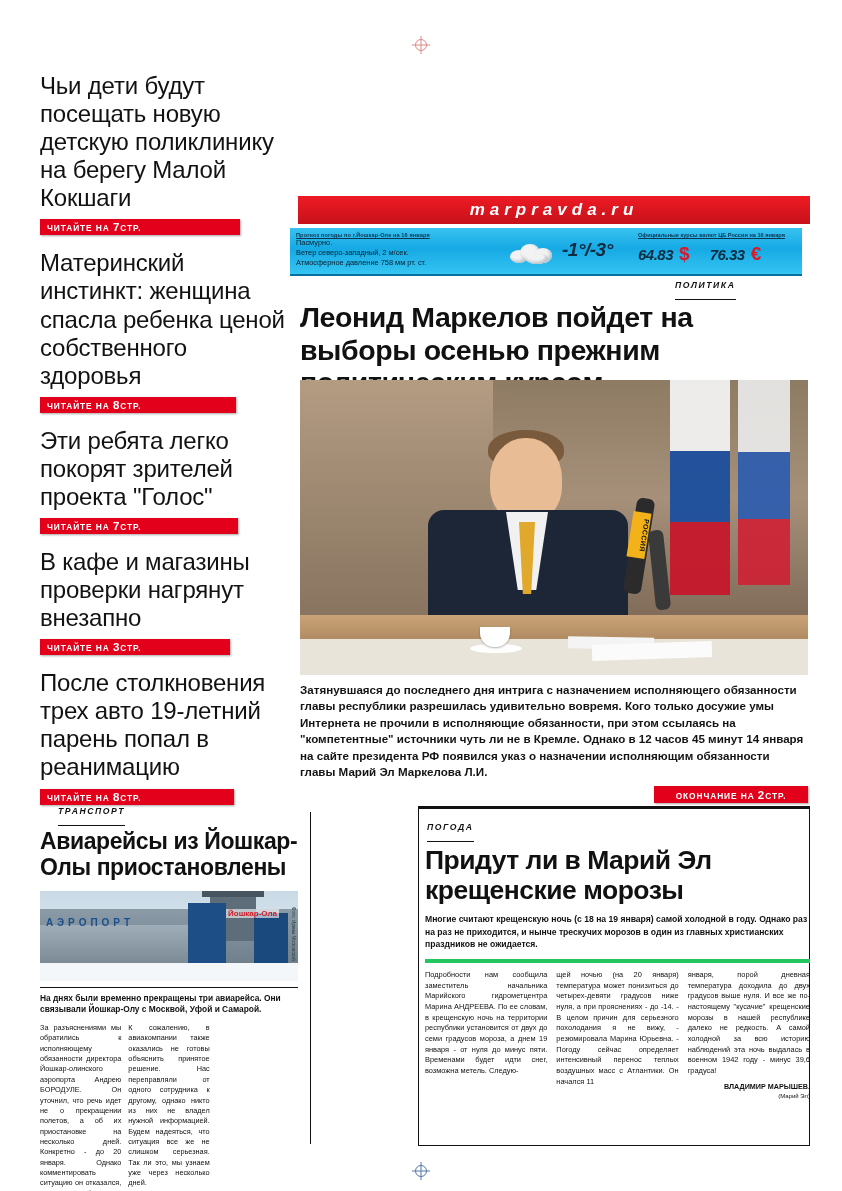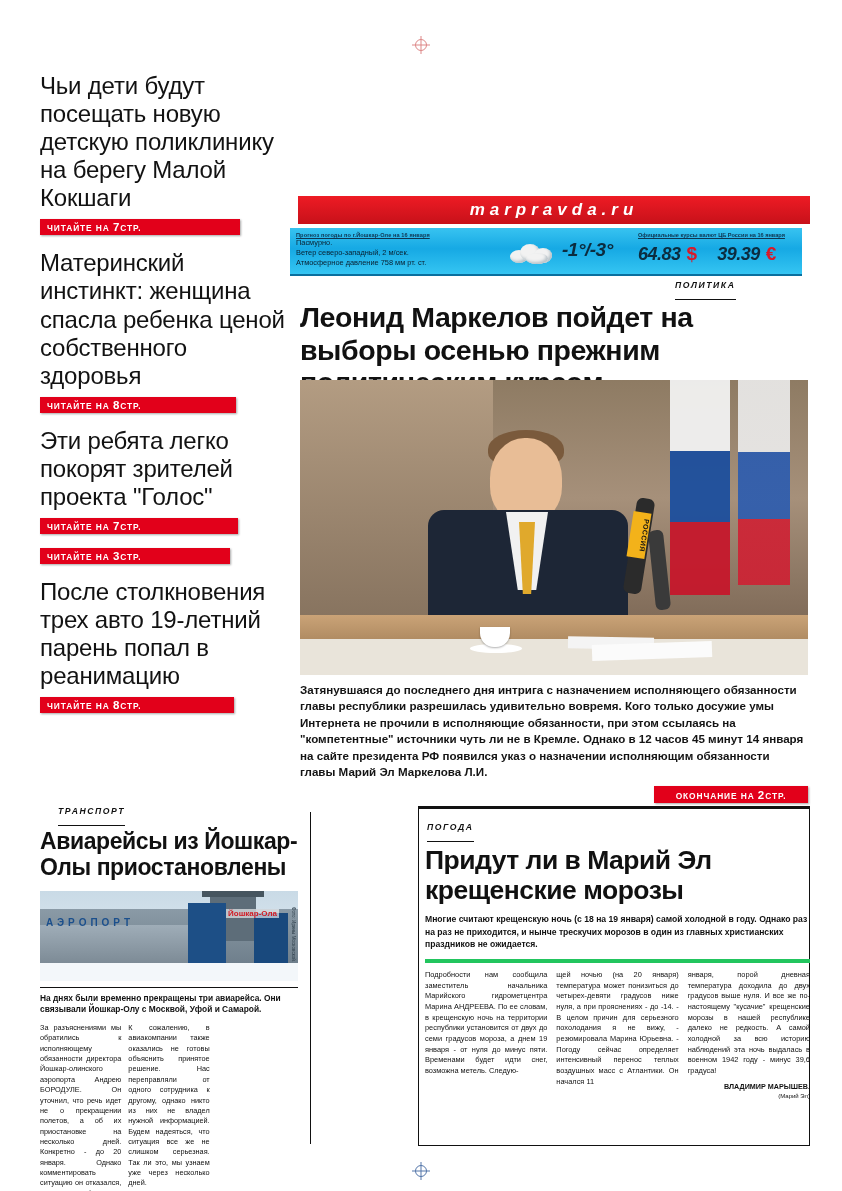--- a/index.html
+++ b/index.html
@@ -124,21 +124,21 @@
   .cloud i:nth-child(2){left:12px;top:2px;width:20px;height:17px;}
   .cloud i:nth-child(3){left:26px;top:6px;width:18px;height:15px;}
   .cloud i:nth-child(4){left:18px;top:11px;width:22px;height:11px;}
   .temp{
     position:absolute;left:272px;top:11px;
     font-size:19px;font-weight:700;color:#0c2c3f;font-style:italic;letter-spacing:-.5px;
   }
   .cur{position:absolute;left:348px;top:4px;width:160px;}
   .cur .ttl{font-size:5.6px;font-weight:700;text-decoration:underline;color:#0f3550;white-space:nowrap;}
   .cur .row{display:flex;align-items:center;gap:6px;margin-top:5px;}
-  .cur .val{font-size:18px;font-weight:700;color:#0c2c3f;font-style:italic;letter-spacing:-.5px;}
+  .cur .val{font-size:15px;font-weight:700;color:#0c2c3f;font-style:italic;letter-spacing:-.5px;}
   .cur .sym{font-size:19px;font-weight:700;color:#d8192a;}
 
   
   .rubric{
     display:inline-block;font-size:8.6px;font-weight:700;font-style:italic;
     letter-spacing:1.6px;border-bottom:1.6px solid #111;padding-bottom:9px;
     text-transform:uppercase;
   }
   .lead-rubric{position:absolute;left:675px;top:280px;}
   .lead-head{
@@ -271,20 +271,21 @@
       <h3>Эти ребята легко покорят зрителей проекта "Голос"</h3>
       <a class="readmore w3">
         <span>
           <b>ЧИТАЙТЕ НА</b>
           <b class="pg">7</b><b>СТР.</b>
         </span>
       </a>
     </div>
 
     <div class="anons">
+      <h3>В кафе и магазины проверки нагрянут внезапно</h3>
       <a class="readmore w4">
         <span>
           <b>ЧИТАЙТЕ НА</b>
           <b class="pg">3</b><b>СТР.</b>
         </span>
       </a>
     </div>
 
     <div class="anons">
       <h3>После столкновения трех авто 19-летний парень попал в реанимацию</h3>
@@ -317,21 +318,21 @@
         <i></i>
         <i></i>
       </div>
     <div class="temp">-1°/-3°</div>
 
     <div class="cur">
       <div class="ttl">Официальные курсы валют ЦБ России на 16 января</div>
       <div class="row">
         <span class="val">64.83</span>
         <span class="sym">$</span>
-        <span class="val" style="margin-left:14px">39.39</span>
+        <span class="val" style="margin-left:14px">76.33</span>
         <span class="sym">€</span>
       </div>
     </div>
   </div>
 
   <div class="rubric lead-rubric">ПОЛИТИКА</div>
   <h1 class="lead-head">Леонид Маркелов пойдет на выборы осенью прежним политическим курсом</h1>
 
   <div class="lead-photo">
     <div class="wall"></div>

